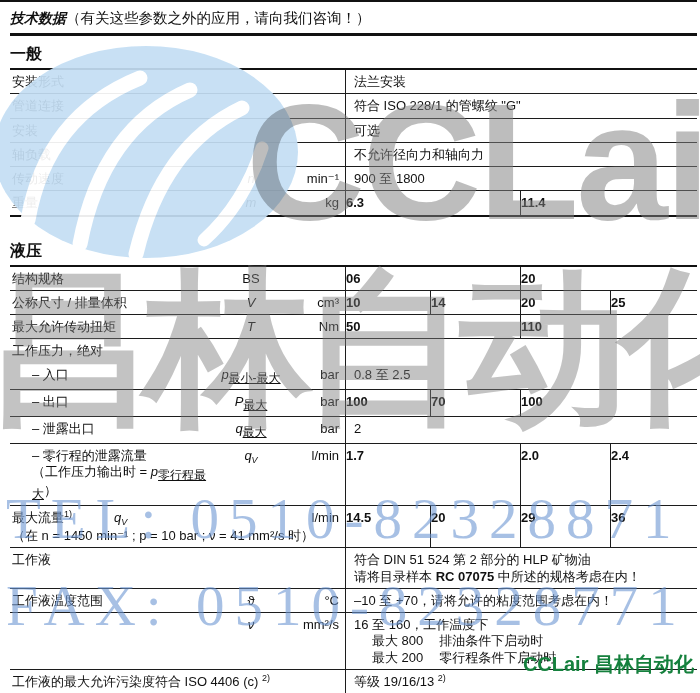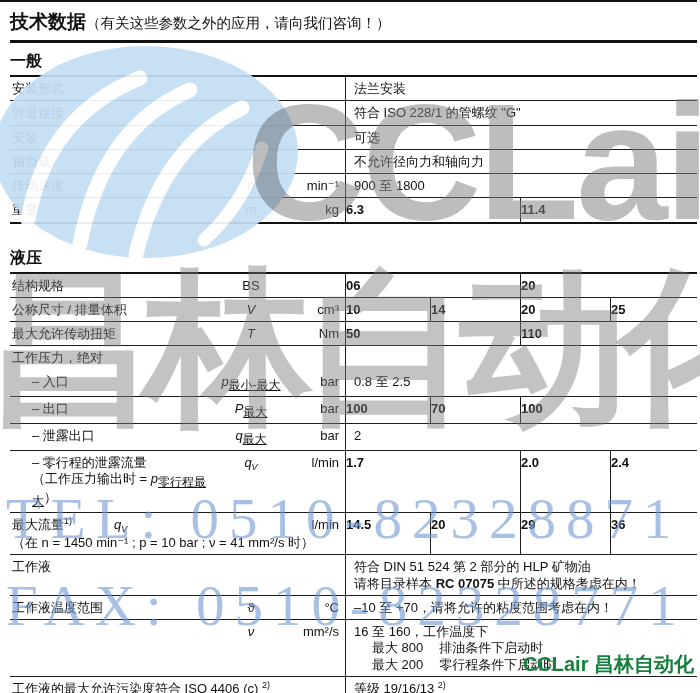--- a/index.html
+++ b/index.html
@@ -6,21 +6,21 @@
   .page{
     position:relative;width:700px;height:693px;overflow:hidden;
     font-family:"Liberation Sans","DejaVu Sans",sans-serif;
     color:#111;background:#fff;
   }
   .content{position:relative;z-index:1;padding:0 0 0 10px;width:687px;}
   .topline{border-top:2px solid #111;width:697px;margin-left:-10px;}
   .doc-title{
     font-size:14.5px;padding:7px 0 5px 0;border-bottom:3px solid #111;
   }
-  .doc-title b{font-size:19px;}
+  .doc-title b{font-size:14px;font-style:italic;}
   .sec-title{
     font-size:16px;font-weight:bold;padding:8px 0 3px 0;border-bottom:2px solid #111;
   }
   .gap{height:16px;}
   .row{
     display:grid;grid-template-columns:210px 62px 63px 85px 90px 90px 87px;
     border-bottom:1px solid #1c1c1c;align-items:stretch;
   }
   .row.noline{border-bottom:none;}
   .row.endline{border-bottom:2px solid #111;}

